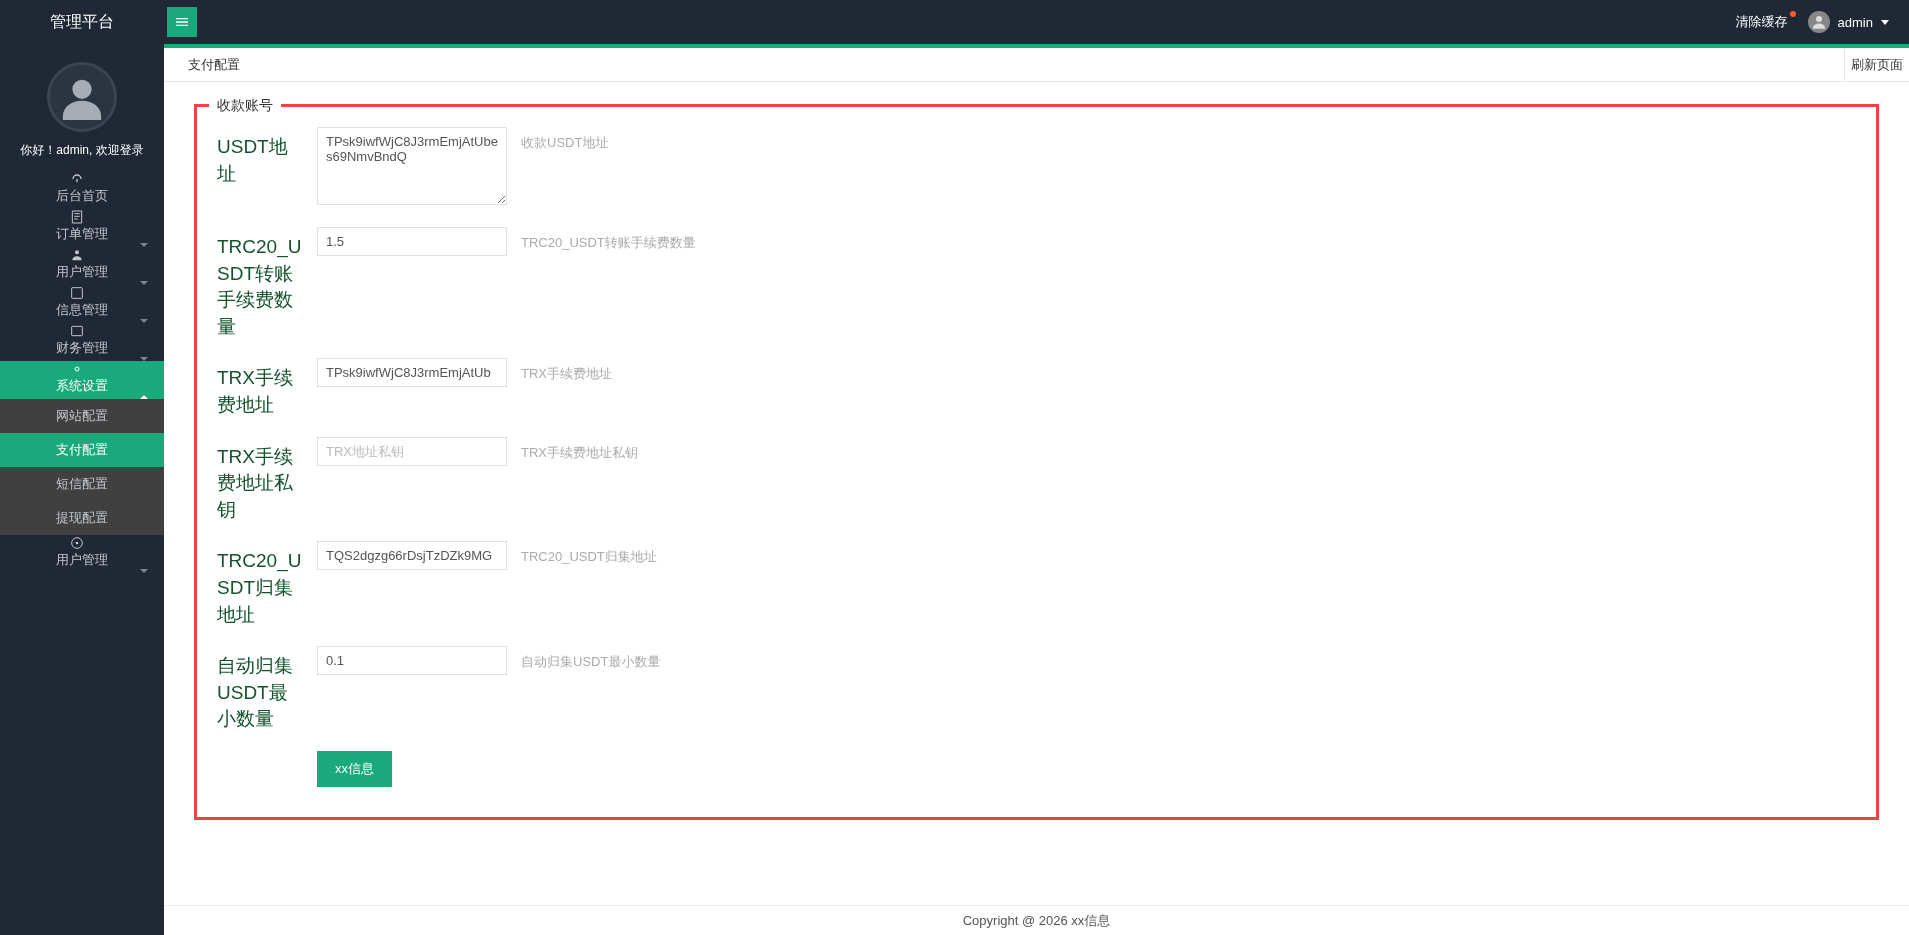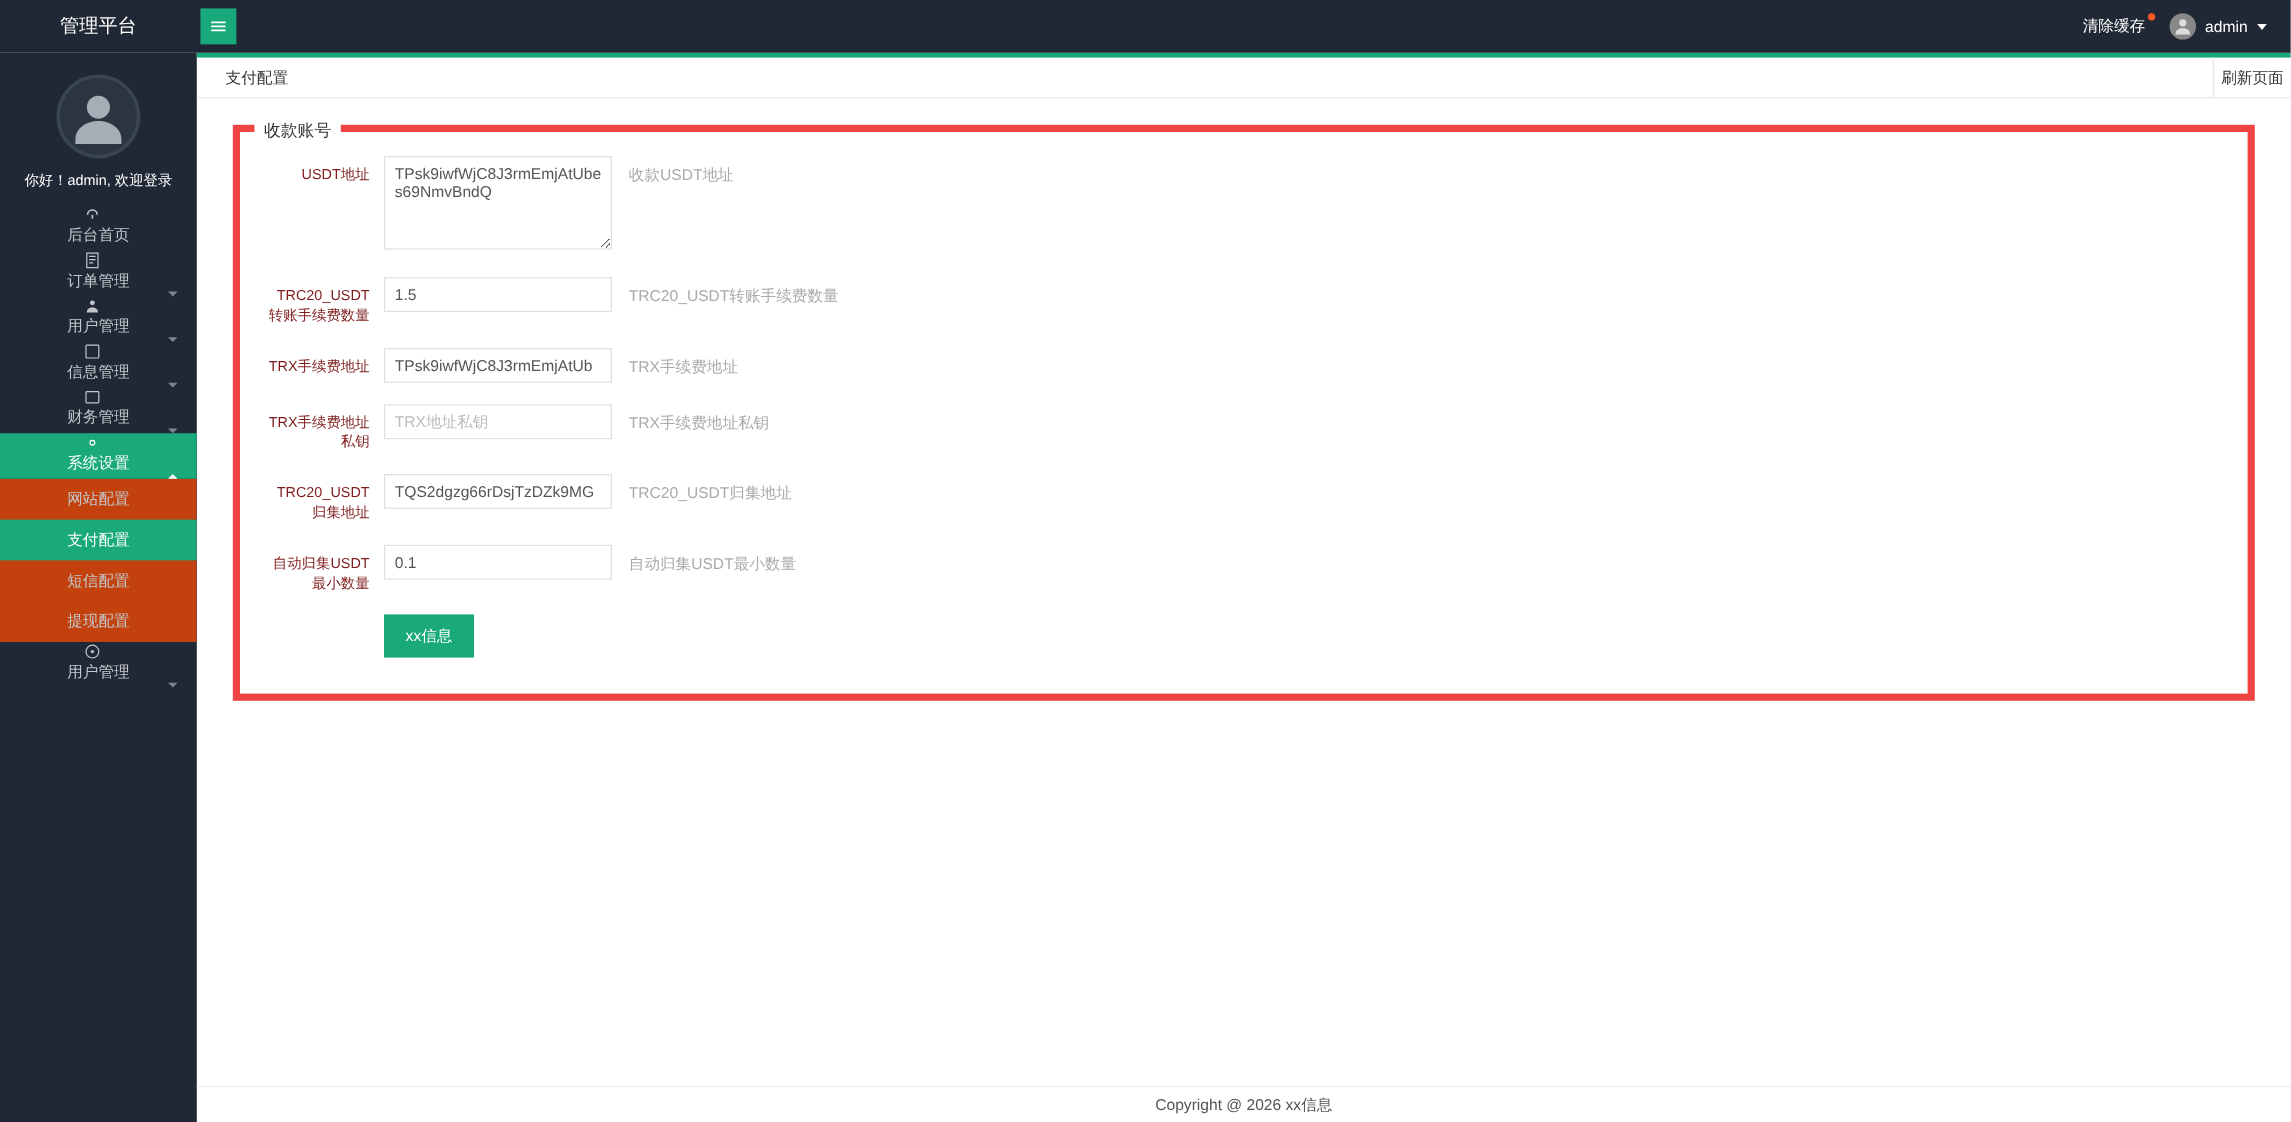--- a/index.html
+++ b/index.html
@@ -21,32 +21,32 @@
     .avatar { width: 70px; height: 70px; border-radius: 50%; margin: 0 auto; background: #2b3542; display: flex; align-items: center; justify-content: center; border: 3px solid #3a4552; }
     .avatar svg { width: 46px; height: 46px; fill: #a7adb5; }
     .welcome { font-size: 12px; color: #fff; margin-top: 10px; }
     .menu { list-style: none; }
     .menu-item { display: flex; align-items: center; padding: 0 16px; height: 38px; font-size: 13px; cursor: pointer; position: relative; flex-direction: column; }
     .menu-item.active { background: #19a97b; color: #fff; }
     .menu-icon { width: 16px; height: 16px; margin-right: 10px; fill: currentColor; flex-shrink: 0; }
     .menu-arrow { margin-left: auto; width: 0; height: 0; border-left: 4px solid transparent; border-right: 4px solid transparent; }
     .menu-arrow.down { border-top: 4px solid #7c8490; }
     .menu-arrow.up { border-bottom: 4px solid #fff; }
-    .submenu { list-style: none; background: #c2410c; }
+    .submenu { list-style: none; background: #404040; }
     .submenu-item { height: 34px; display: flex; align-items: center; justify-content: center; font-size: 13px; cursor: pointer; color: #c2c6cb; }
     .submenu-item.active { background: #19a97b; color: #fff; }
     .main { flex: 1; display: flex; flex-direction: column; min-width: 0; border-top: 4px solid #19a97b; }
     .tabs { height: 34px; border-bottom: 1px solid #e6e6e6; display: flex; align-items: center; padding: 0 16px; font-size: 13px; color: #333; position: relative; }
     .tab-item { padding: 0 8px; }
     .refresh-link { position: absolute; right: 0; top: 0; height: 34px; display: flex; align-items: center; padding: 0 6px; font-size: 13px; color: #333; cursor: pointer; border-left: 1px solid #e6e6e6; }
     .content { flex: 1; overflow-y: auto; padding: 22px 30px 0; }
-    .fieldset { border: 6px solid #ef4444; padding: 20px 20px 10px; position: relative; }
+    .fieldset { border: 3px solid #ef4444; padding: 20px 20px 10px; position: relative; }
     .fieldset-title { position: absolute; top: -10px; left: 12px; background: #fff; padding: 0 8px; font-size: 14px; color: #333; }
     .form-row { display: flex; margin-bottom: 18px; align-items: flex-start; }
-    .form-label { width: 100px; text-align: right; font-size: 12px; color: #7f1d1d; padding-top: 7px; padding-right: 12px; line-height: 1.4; word-break: break-all; }
+    .form-label { width: 100px; font-size: 19px; color: #14532d; padding-top: 7px; padding-right: 12px; line-height: 1.4; word-break: break-all; }
     .form-control { width: 190px; }
     .form-control input, .form-control textarea { width: 100%; border: 1px solid #e0e0e0; padding: 6px 8px; font-size: 13px; color: #555; font-family: inherit; outline: none; }
     .form-control textarea { height: 78px; resize: both; }
     .form-hint { font-size: 13px; color: #aaa; padding-left: 14px; padding-top: 7px; }
     .submit-row { padding-left: 100px; padding-bottom: 20px; }
     .btn-submit { background: #19a97b; color: #fff; border: none; padding: 9px 18px; font-size: 13px; cursor: pointer; }
     .footer { height: 30px; display: flex; align-items: center; justify-content: center; font-size: 13px; color: #555; border-top: 1px solid #eee; }
     input::placeholder { color: #bbb; }
   </style>
 </head>

